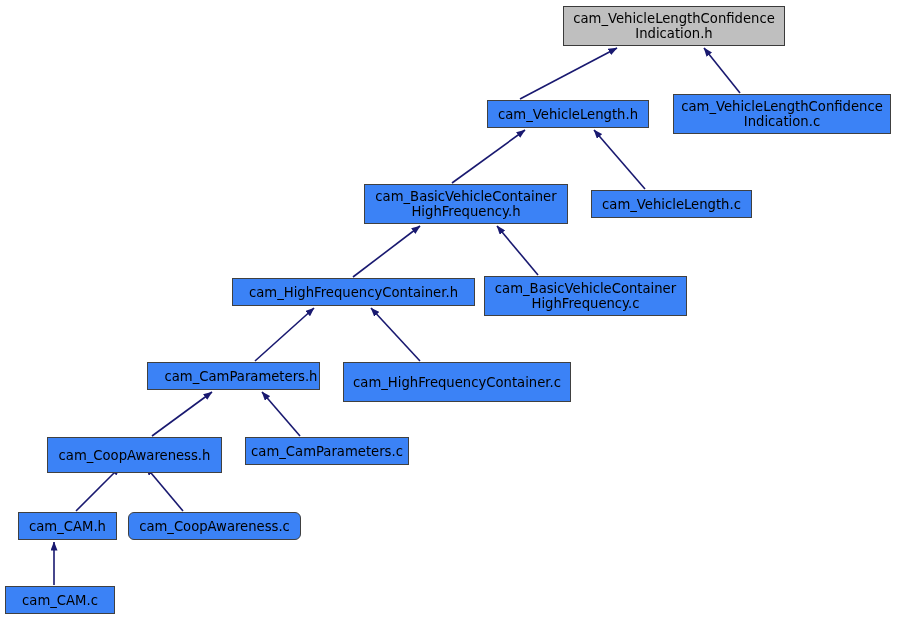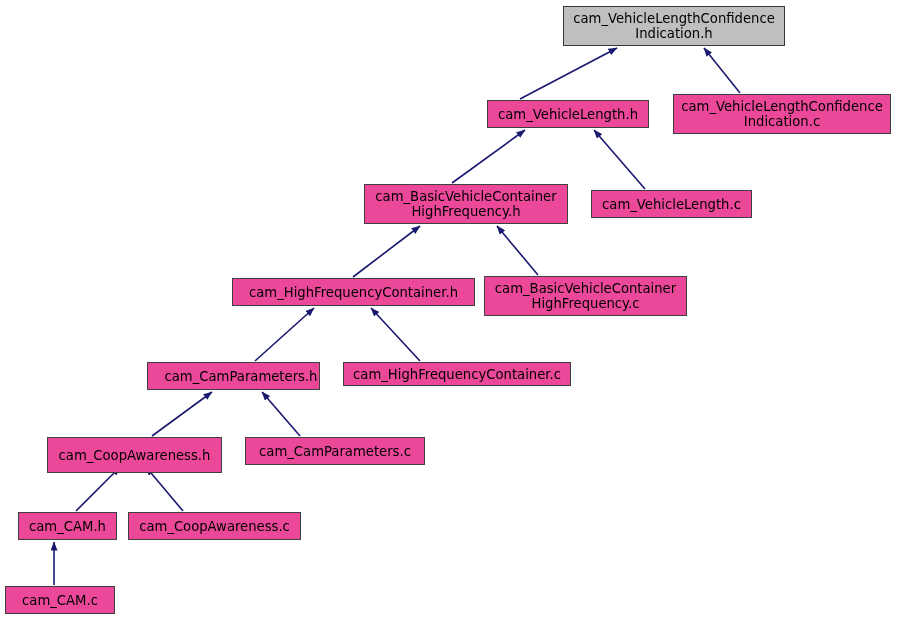--- a/index.html
+++ b/index.html
@@ -22,21 +22,21 @@
     left: 0;
     top: 0;
     width: 898px;
     height: 619px;
     pointer-events: none;
   }
   .node {
     position: absolute;
     box-sizing: border-box;
     border: 1px solid #404040;
-    background: #ec4899;
+    background: #3b82f6;
     color: #000000;
     display: flex;
     align-items: center;
     justify-content: center;
     text-align: center;
     font-size: 13.2px;
     line-height: 15px;
     letter-spacing: 0px;
     white-space: pre-line;
     z-index: 2;
@@ -84,21 +84,21 @@
       <div class="node" style="left: 487px; top: 100px; width: 162px; height: 28px;"><span class="node-label">cam_VehicleLength.h</span></div>
       <div class="node" style="left: 673px; top: 94px; width: 218px; height: 40px;"><span class="node-label">cam_VehicleLengthConfidence
 Indication.c</span></div>
       <div class="node" style="left: 364px; top: 184px; width: 204px; height: 40px;"><span class="node-label">cam_BasicVehicleContainer
 HighFrequency.h</span></div>
       <div class="node" style="left: 591px; top: 190px; width: 161px; height: 28px; justify-content: center;"><span class="node-label">cam_VehicleLength.c</span></div>
       <div class="node" style="left: 232px; top: 278px; width: 243px; height: 28px; text-align: right;"><span class="node-label">cam_HighFrequencyContainer.h</span></div>
       <div class="node" style="left: 484px; top: 276px; width: 203px; height: 40px;"><span class="node-label">cam_BasicVehicleContainer
 HighFrequency.c</span></div>
       <div class="node" style="left: 147px; top: 362px; width: 173px; height: 28px; padding-left: 15px;"><span class="node-label">cam_CamParameters.h</span></div>
-      <div class="node" style="left: 343px; top: 362px; width: 228px; height: 24px;"><span class="node-label">cam_HighFrequencyContainer.c</span></div>
+      <div class="node" style="left: 343px; top: 362px; width: 228px; height: 40px;"><span class="node-label">cam_HighFrequencyContainer.c</span></div>
       <div class="node" style="left: 47px; top: 437px; width: 175px; height: 36px;"><span class="node-label">cam_CoopAwareness.h</span></div>
-      <div class="node" style="left: 245px; top: 437px; width: 180px; height: 28px;"><span class="node-label">cam_CamParameters.c</span></div>
+      <div class="node" style="left: 245px; top: 437px; width: 164px; height: 28px;"><span class="node-label">cam_CamParameters.c</span></div>
       <div class="node" style="left: 18px; top: 512px; width: 99px; height: 28px;"><span class="node-label">cam_CAM.h</span></div>
-      <div class="node" style="left: 128px; top: 512px; width: 173px; height: 28px;"><span class="node-label">cam_CoopAwareness.c</span></div>
+      <div class="node" style="left: 128px; top: 512px; width: 173px; height: 28px; border-radius: 6px;"><span class="node-label">cam_CoopAwareness.c</span></div>
       <div class="node" style="left: 5px; top: 586px; width: 110px; height: 28px;"><span class="node-label">cam_CAM.c</span></div>
     </div>
 
 </div>
 
 </body></html>

